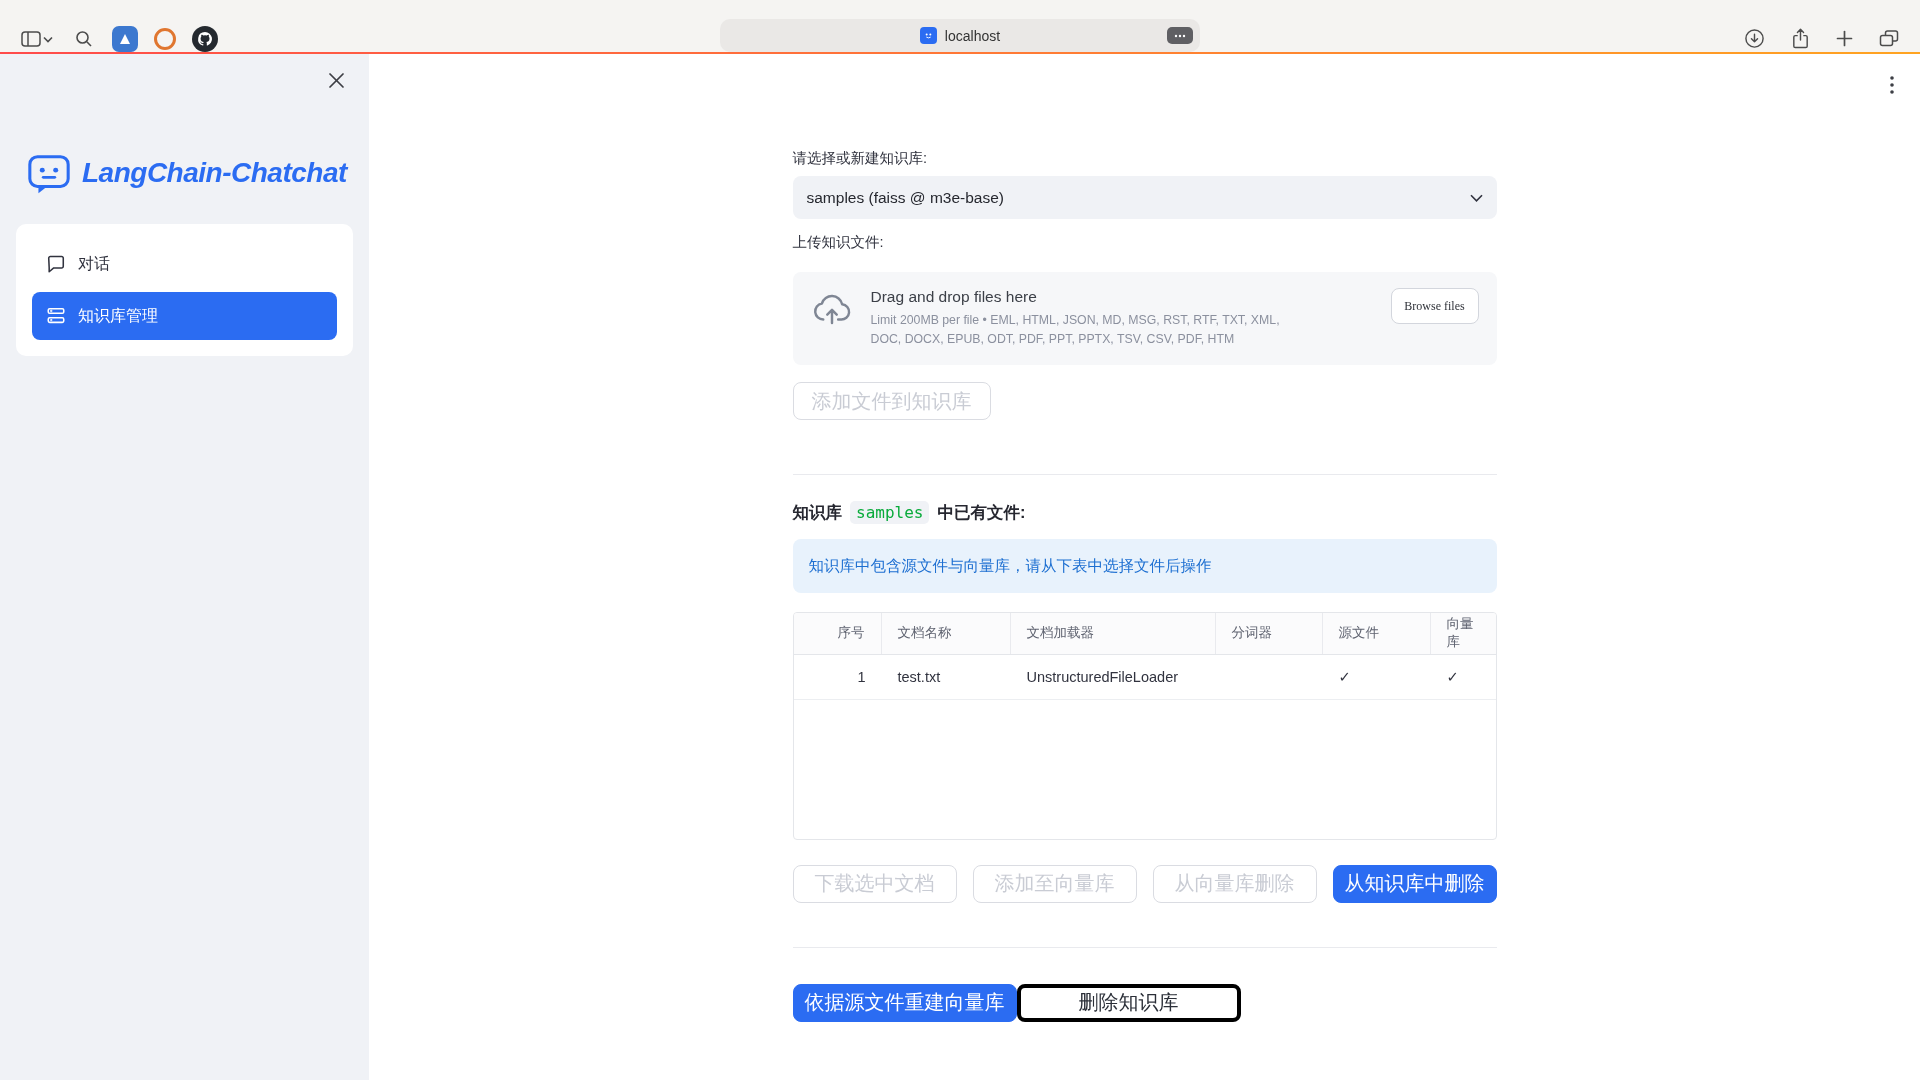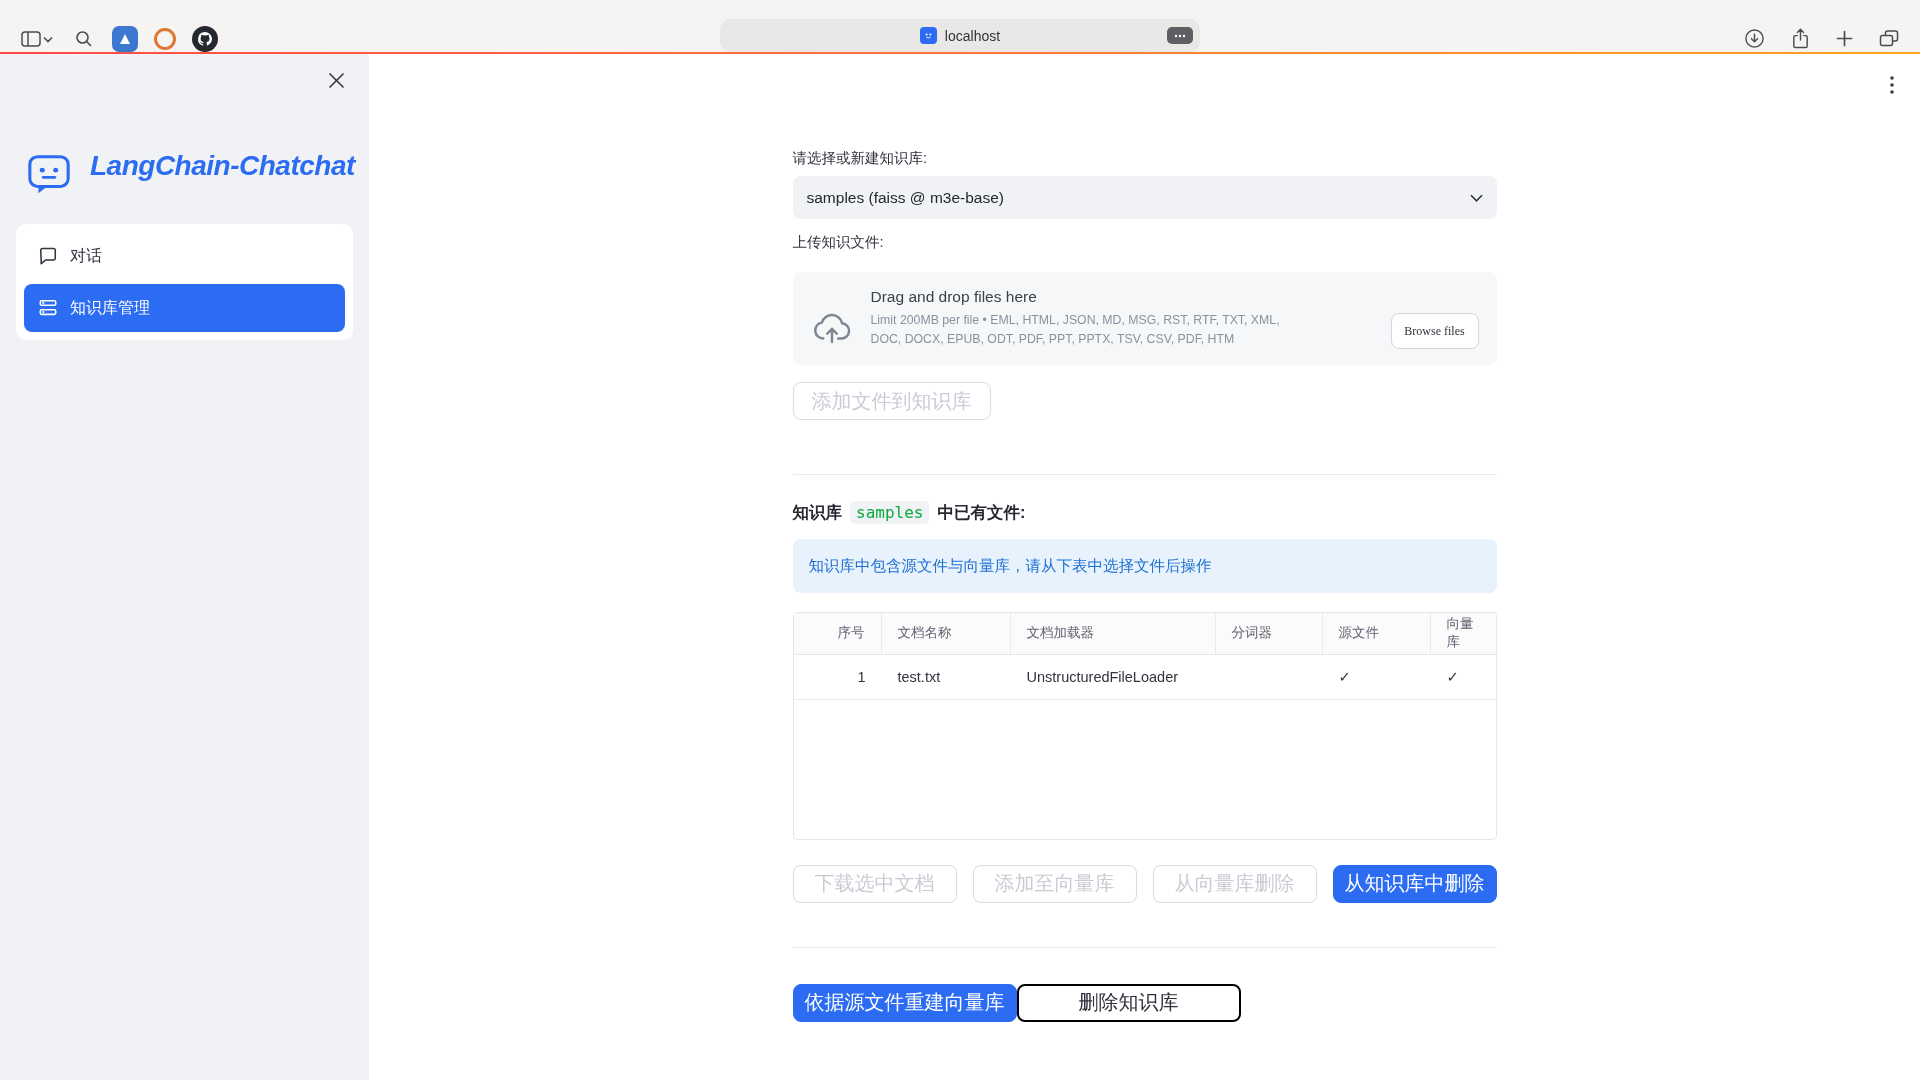--- a/index.html
+++ b/index.html
@@ -36,47 +36,47 @@
   .page-menu{
     position:absolute;right:7px;top:8px;width:26px;height:17px;border-radius:5px;
     background:#5f5f63;display:flex;align-items:center;justify-content:center;cursor:pointer;
   }
   .tb-right{margin-left:auto;display:flex;align-items:center;gap:20px;}
   .deco-line{height:2px;background:linear-gradient(90deg,#ff4b4b,#ffa421);}
   
   .app{display:flex;height:1026px;}
   .sidebar{width:369px;background:var(--sidebar-bg);position:relative;flex-shrink:0;}
   .close-btn{position:absolute;top:14px;right:20px;background:none;border:none;padding:4px;cursor:pointer;}
-  .logo{display:flex;gap:18px;margin:96px 0 0 26px;}
+  .logo{display:flex;align-items:center;gap:10px;margin:96px 0 0 26px;}
   .logo-text{font-size:28px;font-weight:bold;font-style:italic;color:var(--accent);letter-spacing:-0.5px;}
-  .navbox{margin:28px 16px 0;background:#fff;border-radius:10px;padding:8px;display:flex;flex-direction:column;gap:4px;}
+  .navbox{margin:28px 16px 0;background:#fff;border-radius:10px;padding:16px;display:flex;flex-direction:column;gap:4px;}
   .nav-item{display:flex;align-items:center;gap:12px;height:48px;padding:0 14px;border-radius:8px;font-size:16px;color:var(--text);cursor:pointer;}
   .nav-item.active{background:var(--accent);color:#fff;}
   
   .main{flex:1;position:relative;background:#fff;overflow:hidden;}
   .kebab{position:absolute;top:18px;right:22px;background:none;border:none;padding:4px;cursor:pointer;}
   .col{width:704px;margin:0 auto;padding-top:95px;}
   .w-label{font-size:14.5px;color:var(--text);margin-bottom:8px;}
   .selectbox{
     height:43px;background:var(--sidebar-bg);border-radius:8px;display:flex;align-items:center;
     justify-content:space-between;padding:0 14px;font-size:15.5px;color:#26282f;cursor:pointer;
   }
   .upload-label{margin-top:14px;margin-bottom:20px;}
-  .uploader{background:#f6f7f9;border-radius:8px;padding:16px 18px;display:flex;align-items:flex-end;gap:18px;}
+  .uploader{background:#f6f7f9;border-radius:8px;padding:16px 18px;display:flex;align-items:flex-start;gap:18px;}
   .upl-text{flex:1;}
   .upl-title{font-size:15.5px;color:#3c4048;margin-bottom:5px;}
   .upl-limit{font-size:12.3px;color:var(--muted);line-height:1.55;max-width:430px;}
   .browse-btn{
     background:#fff;border:1px solid #d3d6dd;border-radius:8px;width:88px;padding:9px 8px;
     font-size:12px;color:#2f3239;line-height:1.35;cursor:pointer;font-family:Liberation Serif, serif;text-align:center;
   }
   .btn{border-radius:8px;font-size:20px;font-family:inherit;display:flex;align-items:center;justify-content:center;cursor:pointer;}
   .btn-disabled{background:#fff;border:1px solid #dadce2;color:#c9ccd4;cursor:default;}
   .btn-primary{background:var(--accent);border:1px solid var(--accent);color:#fff;}
-  .btn-secondary{background:#fff;border:2px solid #000000;color:#2b2f38;}
+  .btn-secondary{background:#fff;border:4px solid #000000;color:#2b2f38;}
   .add-btn{margin-top:17px;height:38px;padding:0 18px;width:fit-content;}
   .divider{border:none;border-top:1px solid #e9eaee;margin:54px 0 26px;}
   .divider2{border:none;border-top:1px solid #e9eaee;margin:44px 0 36px;}
   .kb-heading{font-size:16.5px;font-weight:700;color:#262730;display:flex;align-items:center;gap:8px;}
   .kb-heading .code{
     font-family:"DejaVu Sans Mono",monospace;font-weight:500;font-size:16px;color:#09ab3b;
     background:var(--sidebar-bg);padding:2px 6px;border-radius:5px;
   }
   .info-box{margin-top:15px;background:#e8f2fc;color:#1d6fd1;border-radius:8px;padding:16px;font-size:15.5px;line-height:1.4;}
   .dataframe{margin-top:19px;border:1px solid #e4e6ea;border-radius:4px;height:228px;overflow:hidden;background:#fff;}

